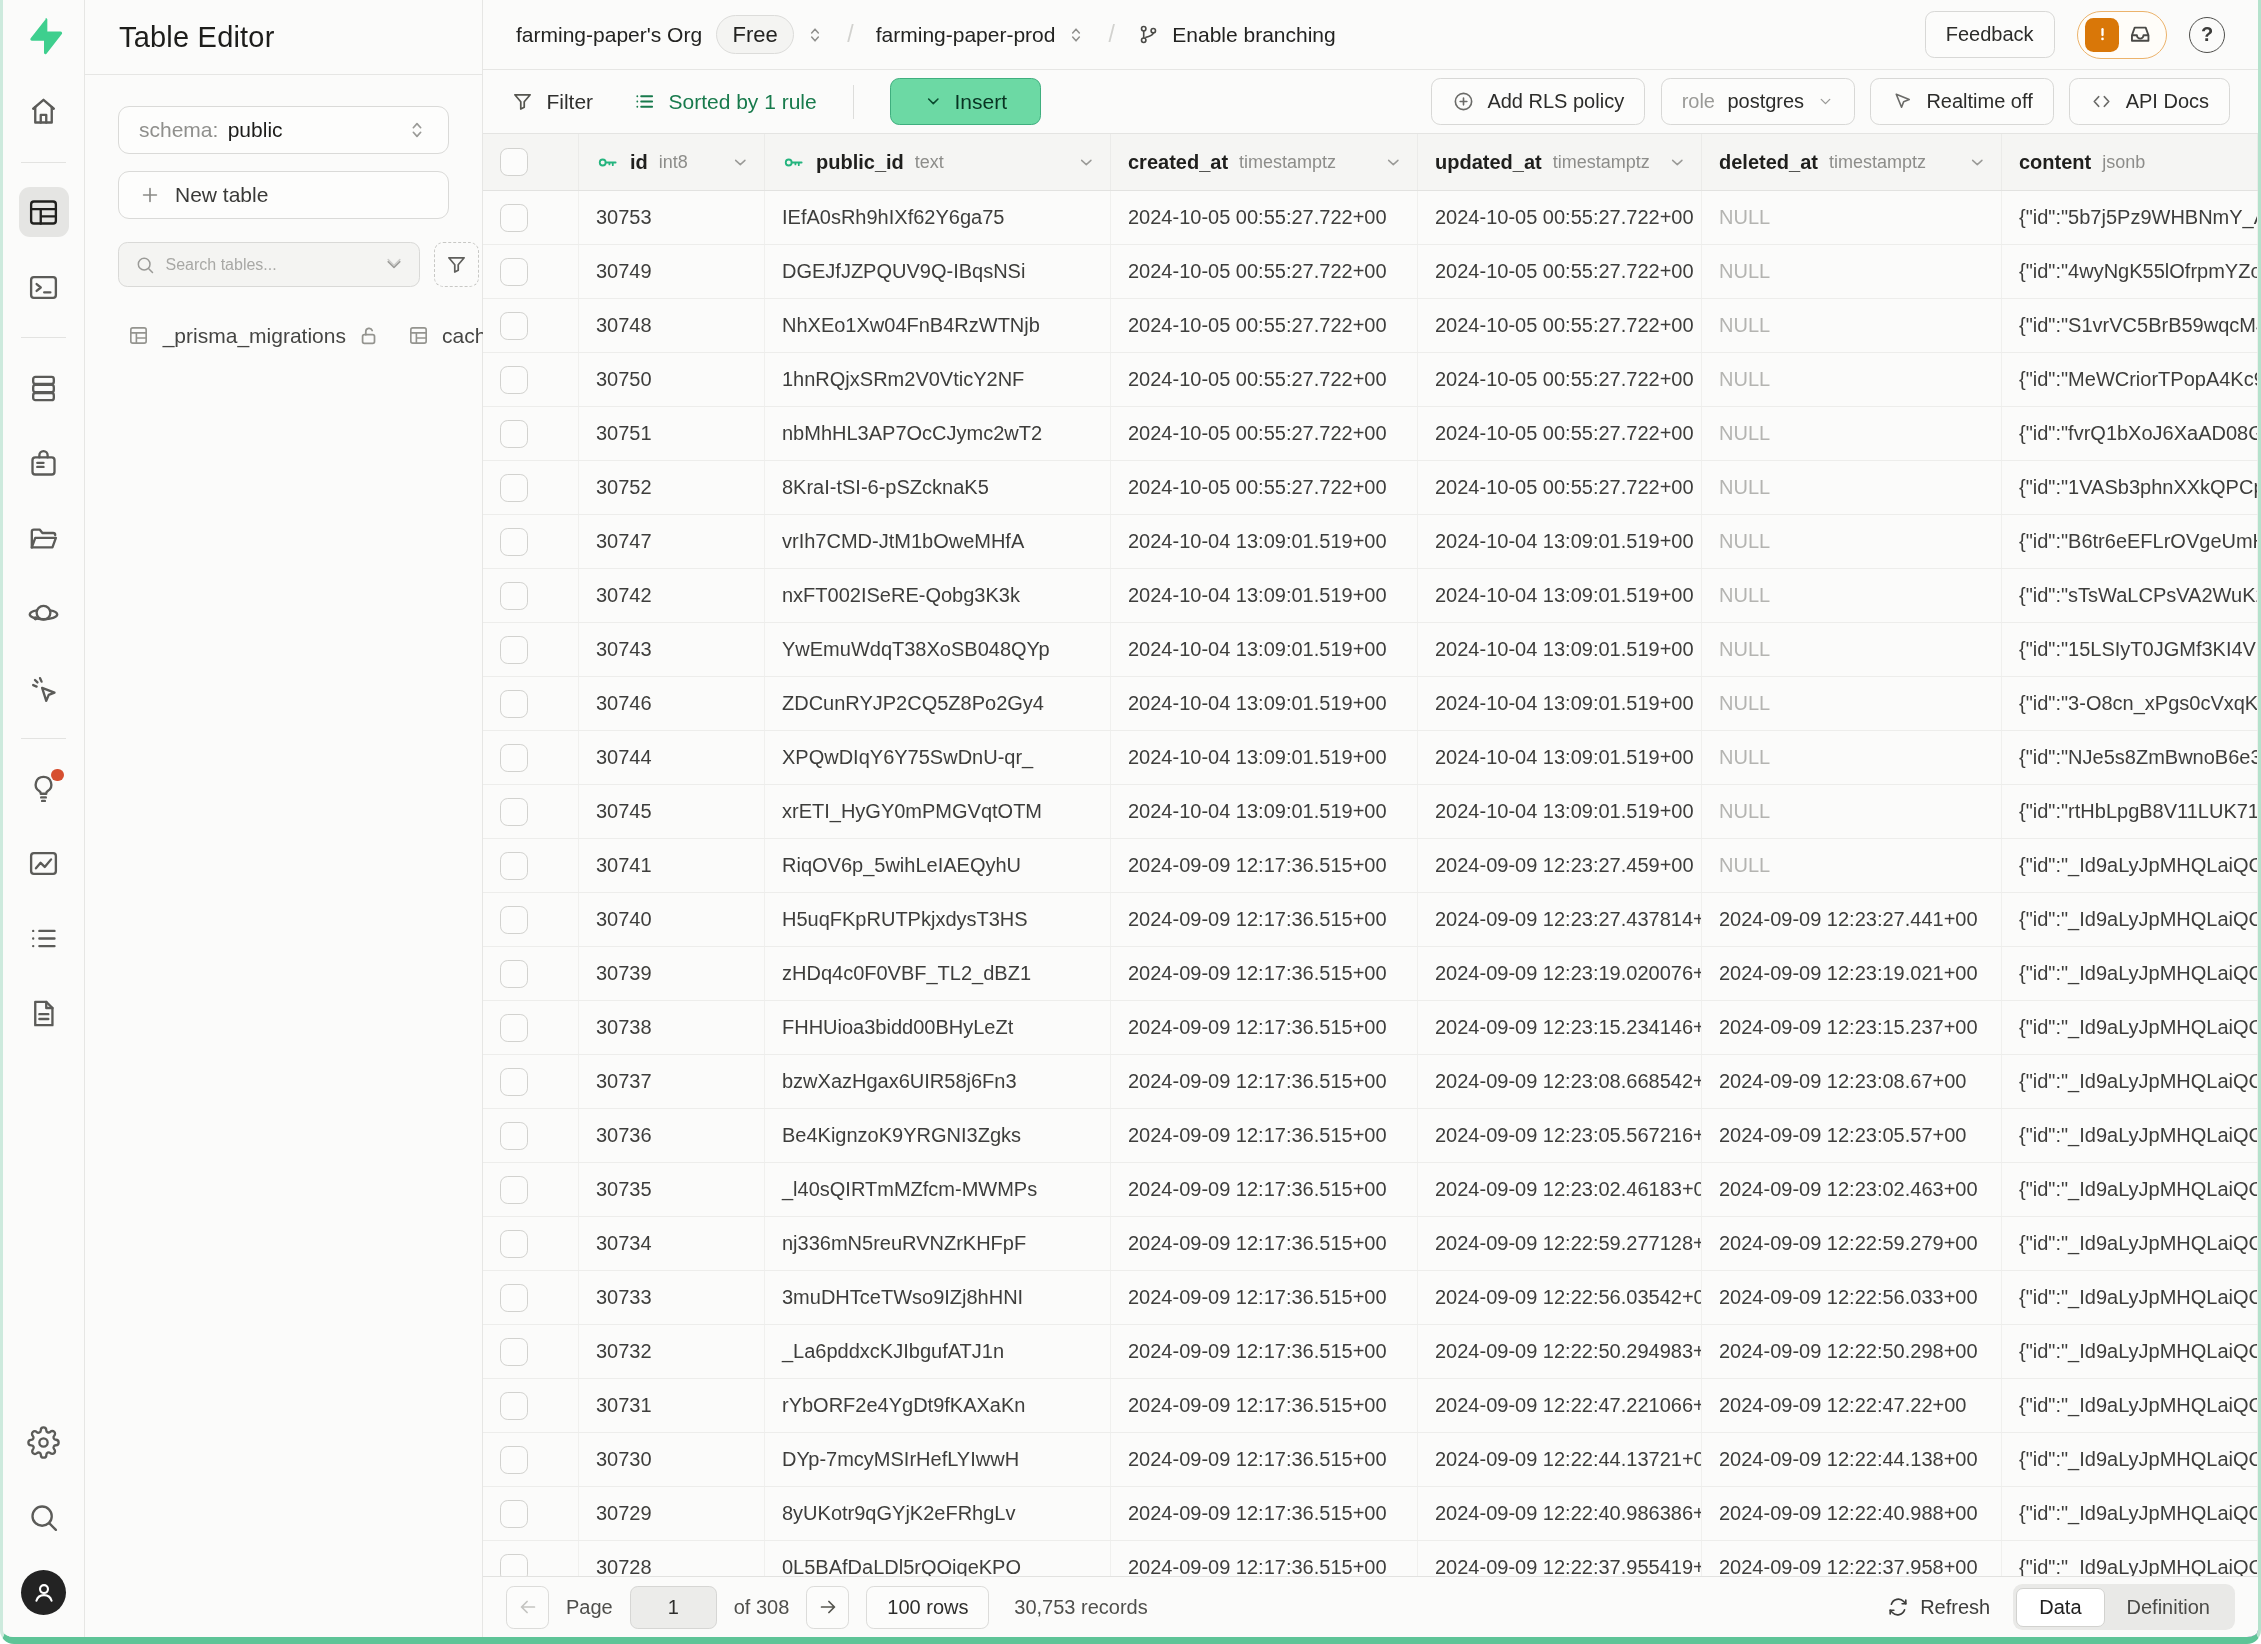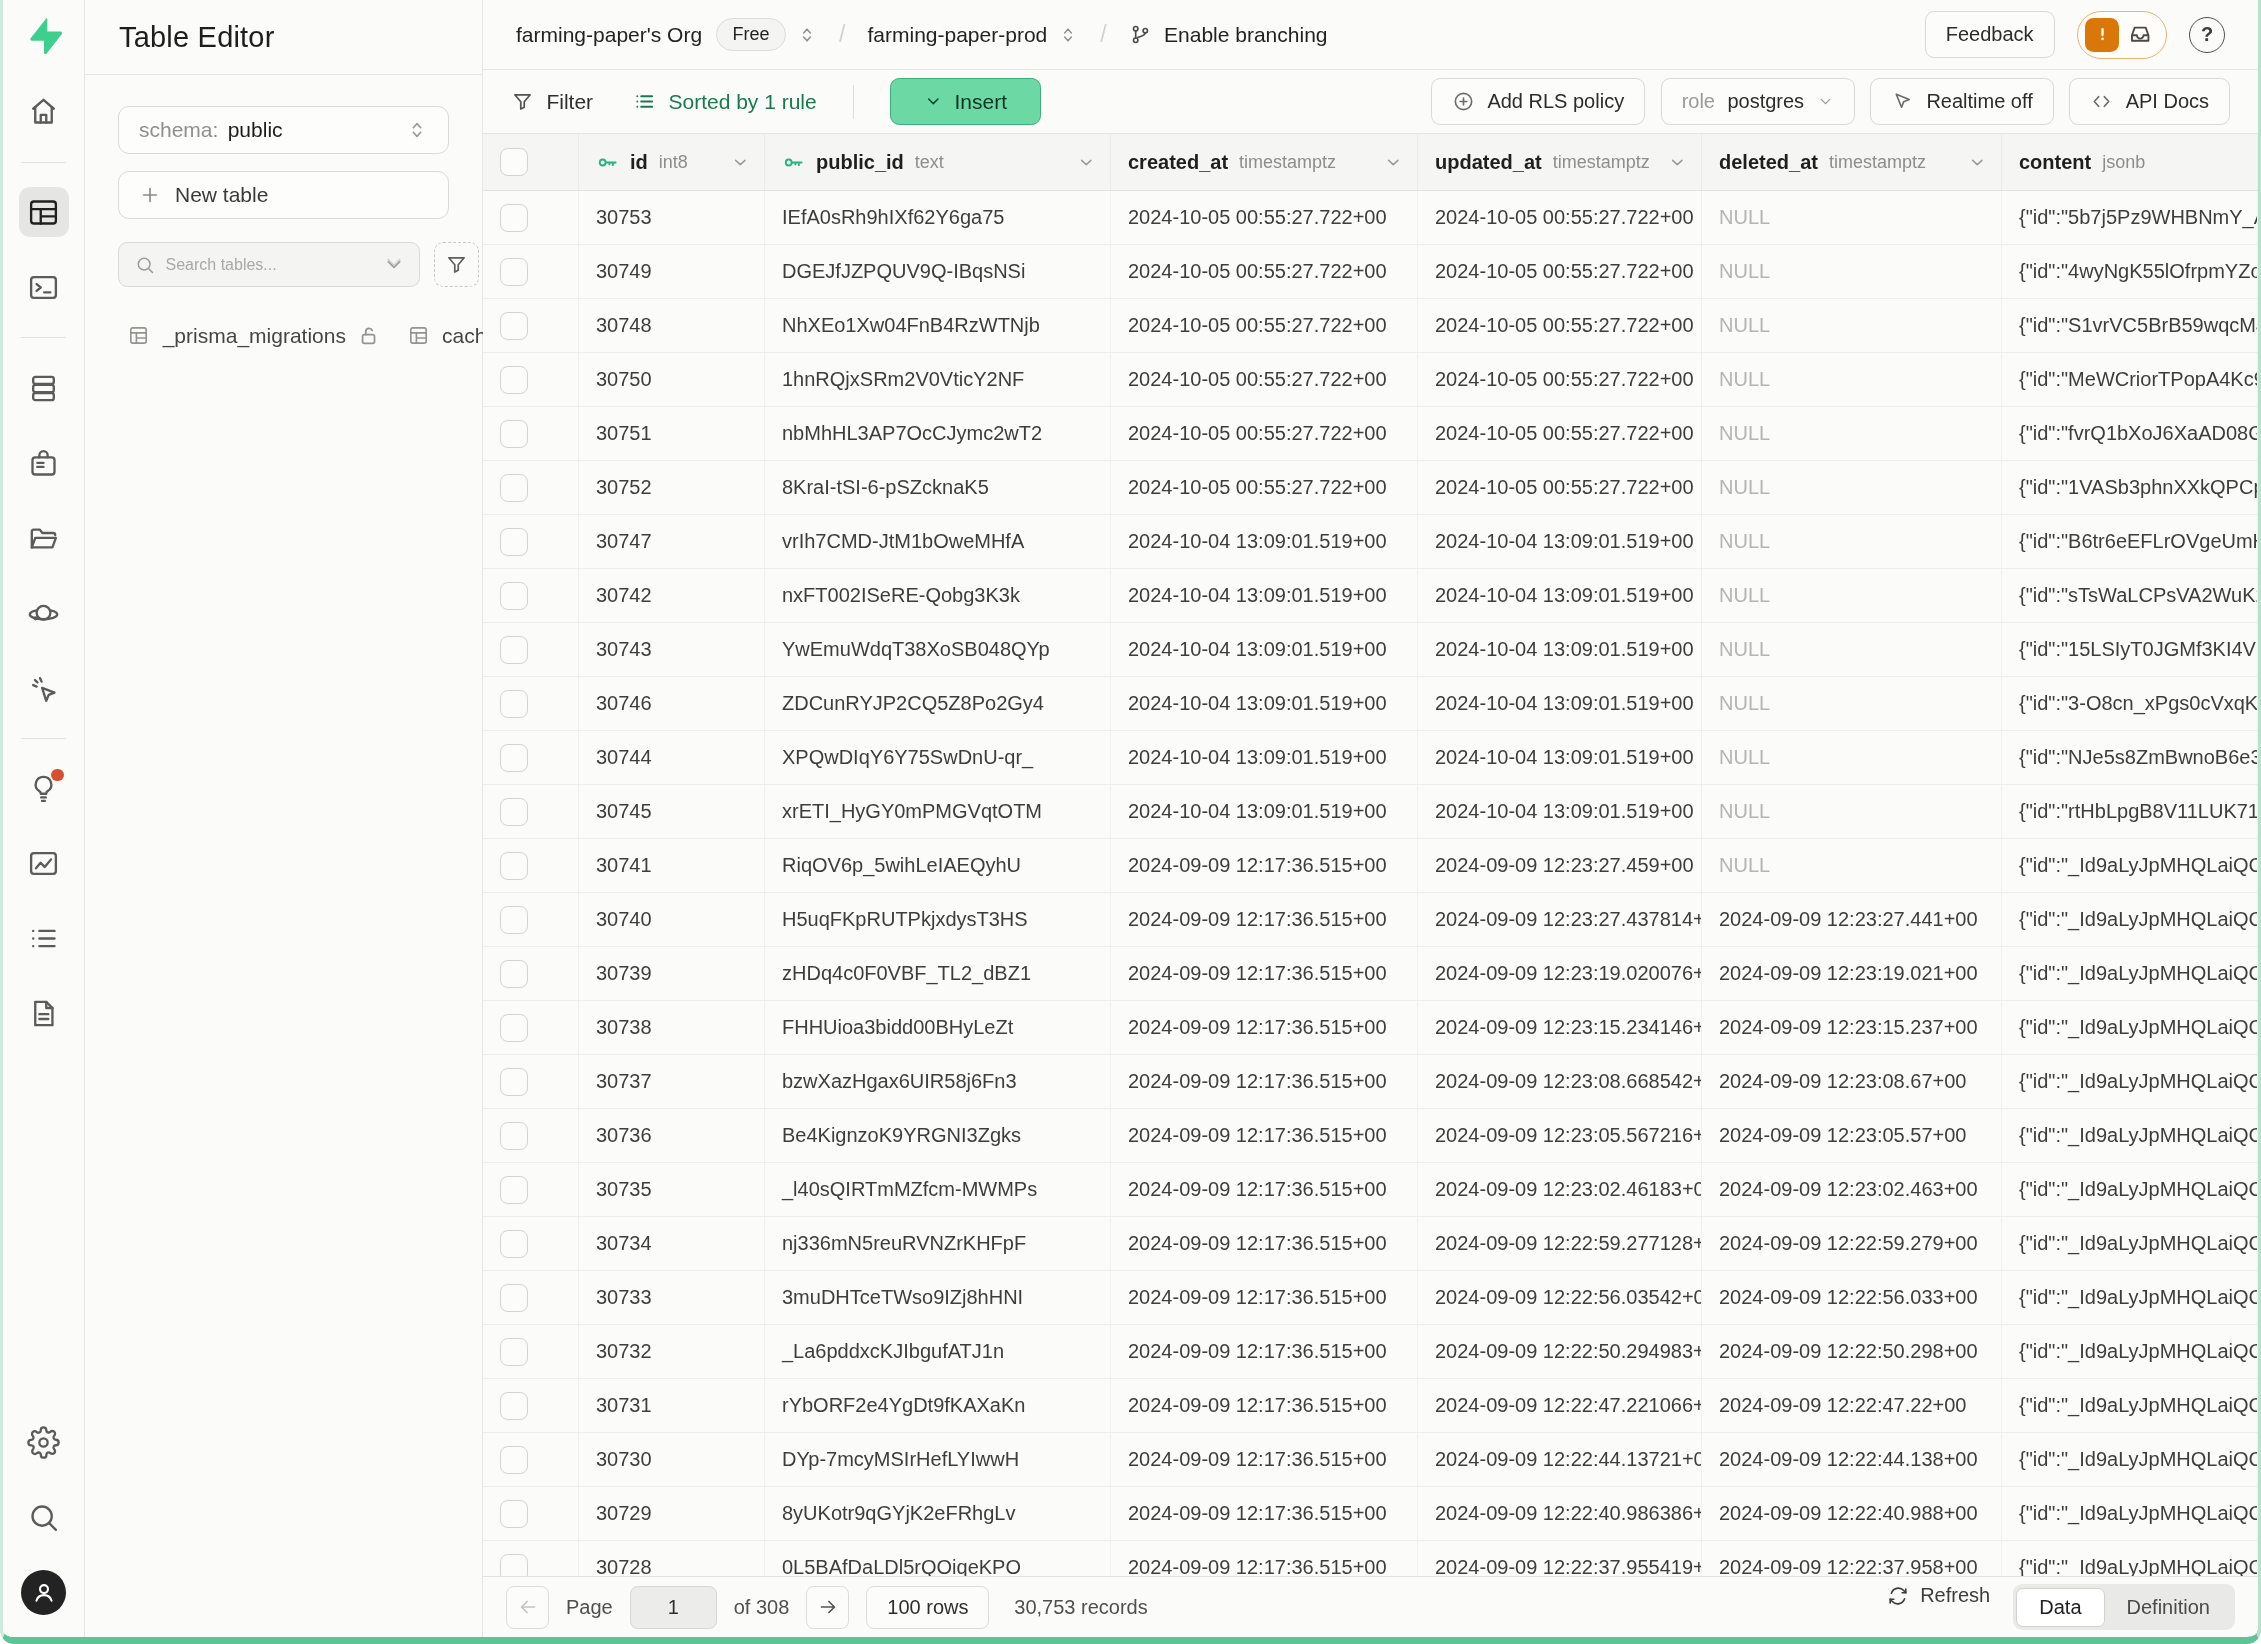--- a/index.html
+++ b/index.html
@@ -59,21 +59,21 @@
   .table-item.selected svg.tbl { color:#3a3a37; }
   .table-item .lock { color:#e9ad52; width:22px; height:22px; }
   .table-item .dots { margin-left:auto; color:#5b5b58; font-size:23px; letter-spacing:1.6px; }
 
   
   .main { flex:1; min-width:0; display:flex; flex-direction:column; }
   .topbar { height:70px; flex:none; border-bottom:0.8px solid #e6e6e4; background:#fbfbfa;
     display:flex; align-items:center; padding:0 33px; }
   .crumbs { display:flex; align-items:center; font-size:21px; color:#232321; }
   .crumb-badge { margin-left:14px; padding:5.4px 15.5px; border:0.8px solid #dcdcda; border-radius:776px;
-    background:#f4f4f2; font-size:18px; color:#55555
+    background:#f4f4f2; font-size:22px; color:#55555
 2; }
   .updown { margin-left:11px; color:#8f8f8c; }
   .slash { margin:0 22px; color:#d2d2cf; font-size:23px; }
   .branch { display:flex; align-items:center; gap:12.4px; color:#232321; cursor:pointer; }
   .branch svg { color:#4a4a47; }
   .top-actions { margin-left:auto; display:flex; align-items:center; gap:22px; }
   .btn { border:0.8px solid #d8d8d6; background:#fcfcfb; border-radius:9.3px; height:47px;
     display:inline-flex; align-items:center; gap:12.4px; padding:0 20px; font-size:20px;
     color:#2c2c2a; cursor:pointer; white-space:nowrap;justify-content:flex-end; }
   .alert-pill { height:48px; border:1.6px solid #ecb36b; border-radius:776px; background:#fffdf9;
@@ -122,21 +122,21 @@
   .gfoot { height:61px; flex:none; border-top:0.8px solid #e2e2e0; background:#fbfbfa;
     display:flex; align-items:center; padding:0 23px; font-size:20px; color:#4f4f4c; gap:17px; }
   .sq-btn { width:43px; height:43px; border:0.8px solid #dcdcda; border-radius:7.8px; background:#fcfcfb;
     display:flex; align-items:center; justify-content:center; cursor:pointer; color:#55554f; }
   .sq-btn.disabled { color:#c4c4c1; cursor:default; }
   .page-input { width:87px; height:43px; border:0.8px solid #d6d6d4; border-radius:7.8px;
     background:#ececea; text-align:center; font-size:20px; color:#2e2e2c; font-family:inherit; outline:0; }
   .rows-btn { height:43px; border:0.8px solid #dcdcda; border-radius:7.8px; background:#fcfcfb;
     padding:0 20px; font-size:20px; color:#2e2e2c; display:flex; align-items:center; cursor:pointer; }
   .records { margin-left:7.8px; }
-  .foot-right { margin-left:auto; display:flex; align-items:flex-start; gap:23px; }
+  .foot-right { margin-left:auto; display:flex; align-items:center; gap:23px; }
   .refresh { display:flex; align-items:center; gap:11px; color:#3d3d3b; cursor:pointer; }
   .seg { background:#e9e9e7; border-radius:9.3px; padding:3.1px; display:flex; align-items:center; }
   .seg-item { padding:7px 22px; font-size:20px; border-radius:7px; color:#4a4a47; cursor:pointer; }
   .seg-item.active { background:#ffffff; border:0.8px solid #d2d2cf; color:#202020; font-weight:500; }
   svg { display:block; }
 </style>
 </head>
 <body>
 
 <div class="frame">

